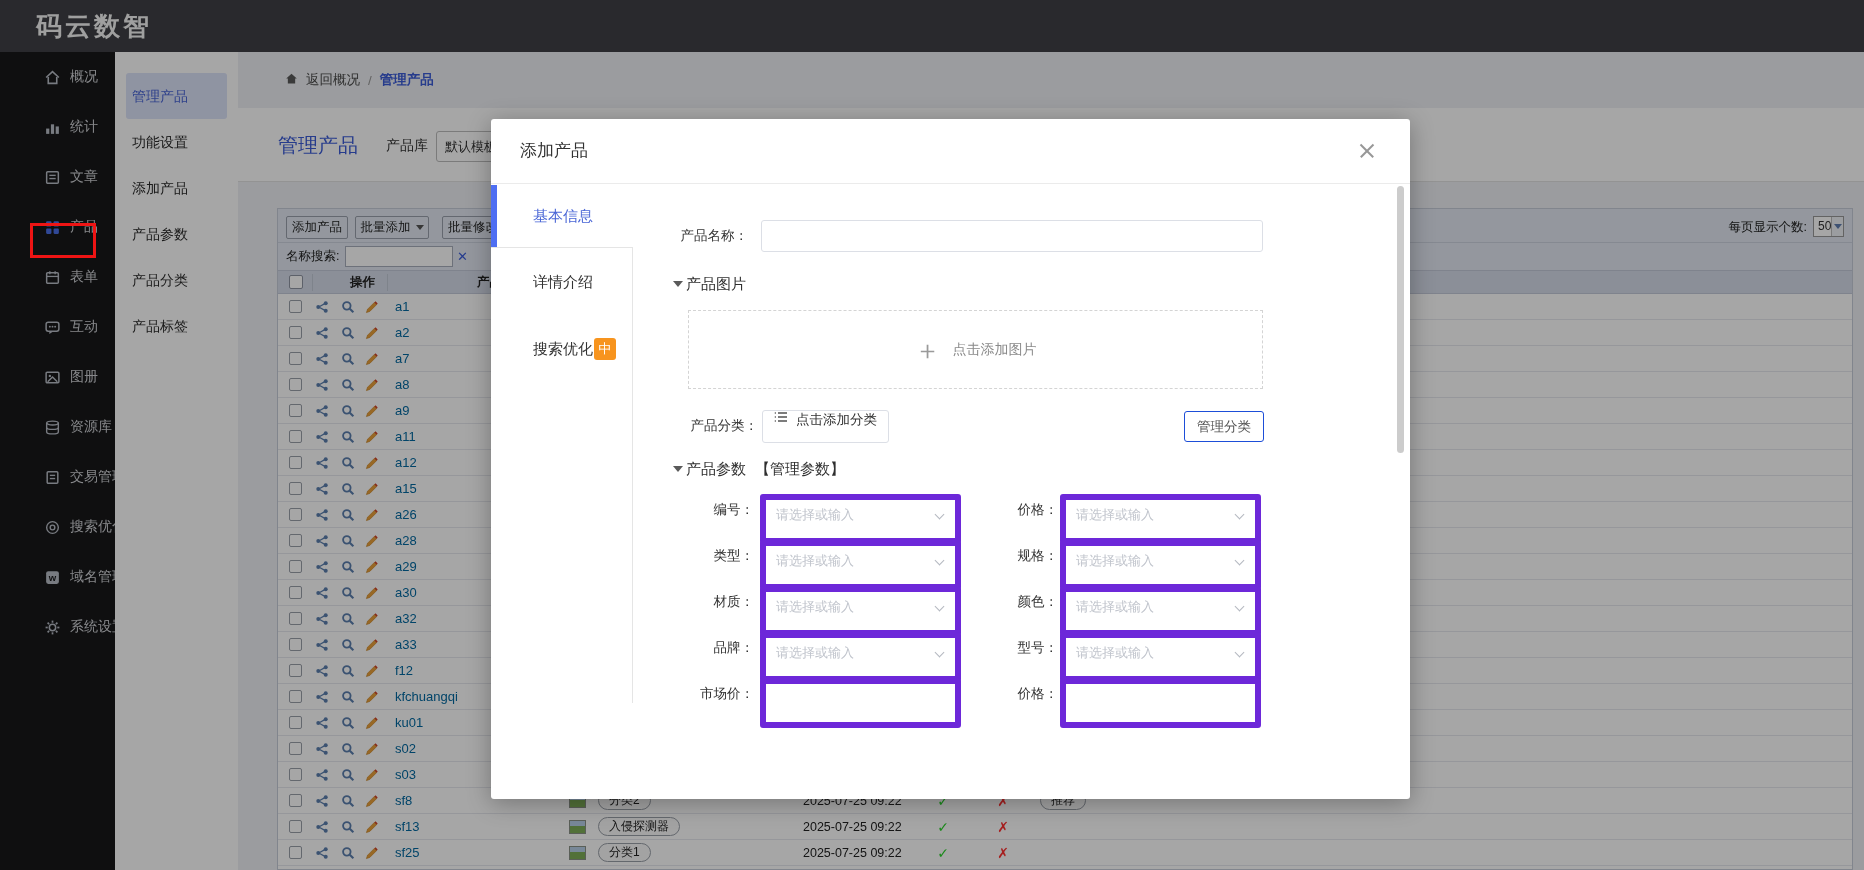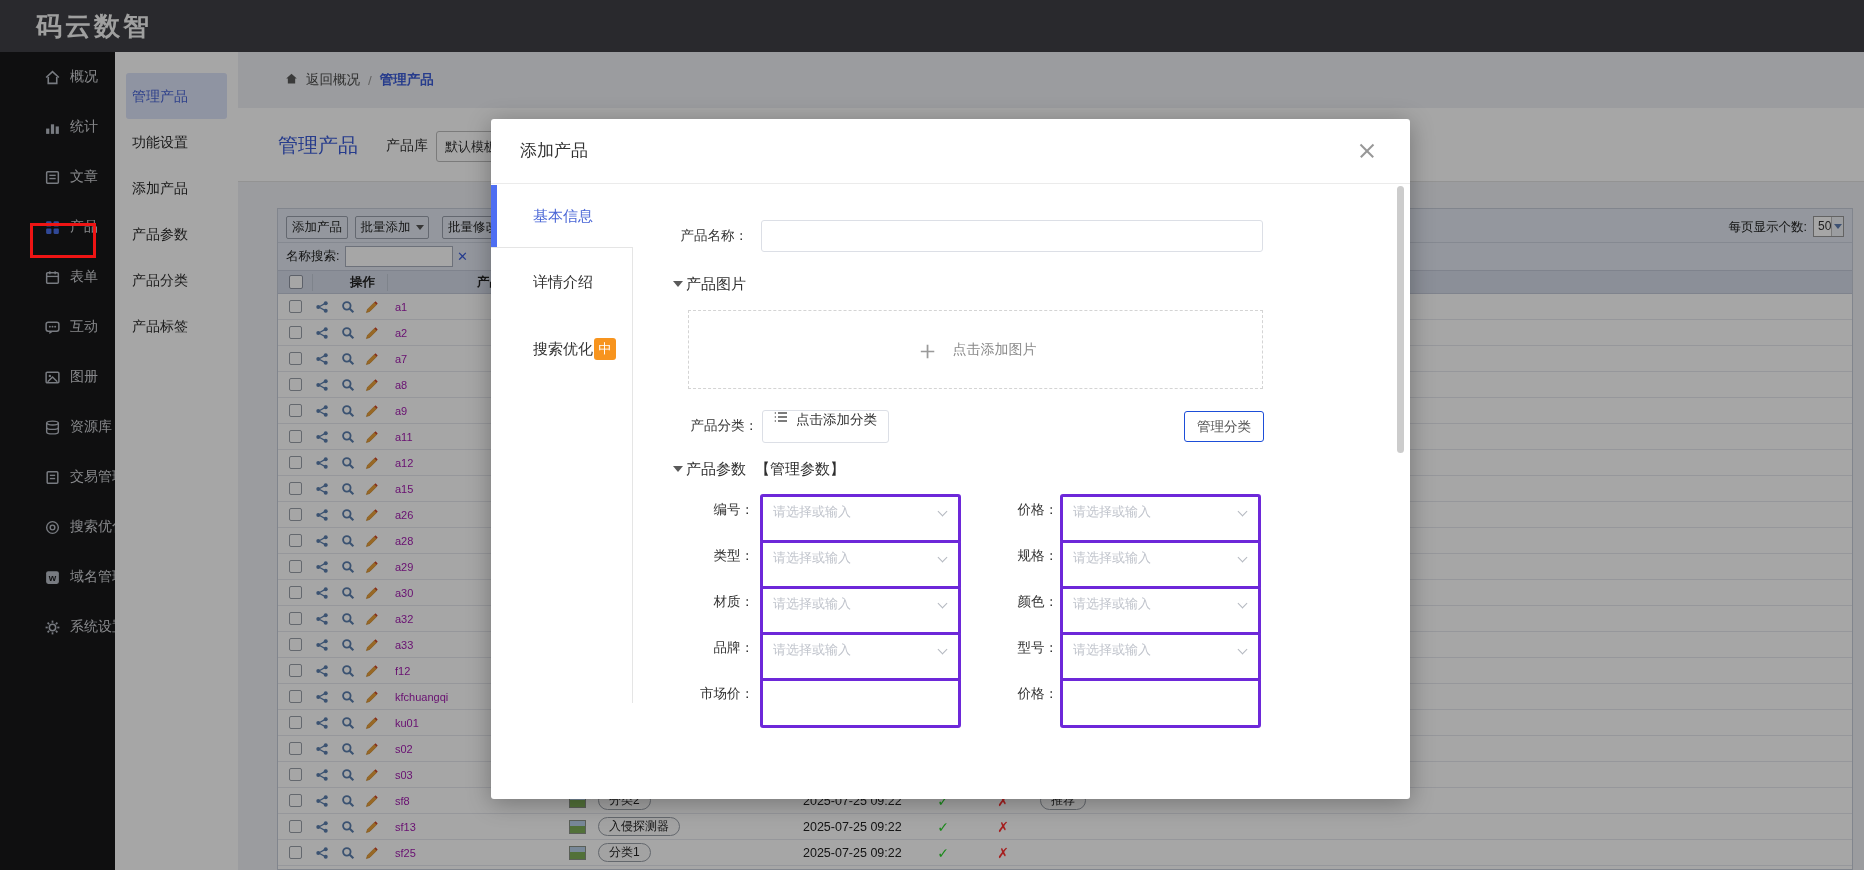--- a/index.html
+++ b/index.html
@@ -53,21 +53,21 @@
   #theadrow { left:0; top:61px; width:1574px; height:24px; background:#d6dcea; border-top:1px solid #c3cad9; border-bottom:1px solid #c3cad9; font-size:12.5px; font-weight:bold; color:#222; }
   #theadrow .colsep { position:absolute; top:3px; width:1px; height:17px; background:#c2c9d6; }
   #th-op { position:absolute; left:57px; top:0; width:55px; text-align:center; line-height:22px; }
   #th-name { position:absolute; left:199px; top:0; line-height:22px; white-space:nowrap; }
   .hd-checkbox { position:absolute; left:11px; top:4px; width:14px; height:14px; background:#fff; border:1px solid #8f96a3; border-radius:2px; }
 
   #rows { left:0; top:85px; width:1574px; height:575px; overflow:hidden; }
   .trow { position:relative; width:100%; height:26px; border-bottom:1px solid #e6e9ef; background:#fff; }
   .trow .cb { position:absolute; left:11px; top:6px; width:13px; height:13px; background:#fff; border:1px solid #9aa0aa; border-radius:2px; }
   .trow .icon-a { position:absolute; top:6px; width:14px; height:14px; }
-  .trow .rname { position:absolute; left:117px; top:0; line-height:26px; font-size:11px; color:#a21caf; }
+  .trow .rname { position:absolute; left:117px; top:0; line-height:26px; font-size:13px; color:#0369a1; }
   .trow .thumb { position:absolute; left:291px; top:6px; width:17px; height:14px; border:1px solid #8a9288; background:linear-gradient(#b9d2ea 0 45%, #7fae58 45% 100%); }
   .pill { position:absolute; top:3px; height:19px; line-height:17px; border:1px solid #9aa0a8; border-radius:10px; background:#fbfbfb; font-size:12px; color:#222; padding:0 10px; white-space:nowrap; }
   .trow .rcat { left:320px; }
   .trow .rdate { position:absolute; left:525px; top:0; line-height:26px; font-size:12.5px; color:#222; }
   .trow .rok { position:absolute; left:655px; width:20px; text-align:center; top:0; line-height:26px; font-size:14px; font-weight:bold; color:#2bd42b; }
   .trow .rno { position:absolute; left:715px; width:20px; text-align:center; top:0; line-height:26px; font-size:14px; font-weight:bold; color:#ff3030; }
   .trow .rbadge { left:762px; }
 
   
   #overlay { left:0; top:0; width:1864px; height:870px; background:rgba(0,0,0,0.35); z-index:10; }
@@ -109,21 +109,21 @@
   #btn-cat-manage { left:693px; top:292px; width:80px; height:31px; border:1px solid #1d4ed8; border-radius:3px; background:#fff; text-align:center; line-height:29px; font-size:13.5px; color:#555; cursor:pointer; }
 
   #sec-param-caret { left:182px; top:347px; }
   #sec-param-title { left:195px; top:335px; }
   #sec-param-manage { left:264px; top:335px; }
 
   #param-rows { left:0; top:375px; width:919px; height:230px; }
   .prow { position:absolute; left:0; width:919px; height:32px; }
   .prow .plabel-l { position:absolute; left:120px; width:143px; text-align:right; font-size:13.5px; color:#333; line-height:32px; }
   .prow .plabel-r { position:absolute; left:460px; width:107px; text-align:right; font-size:13.5px; color:#333; line-height:32px; }
-  .psel { position:absolute; top:0; width:201px; height:50px; border:3px solid #6d28d9; border-radius:3px; background:#fff; }
+  .psel { position:absolute; top:0; width:201px; height:50px; border:6px solid #6d28d9; border-radius:3px; background:#fff; }
   .psel .ph { position:absolute; left:10px; top:0; line-height:30px; font-size:13px; color:#c0c4cc; }
   .psel .chev { position:absolute; right:12px; top:11px; width:7px; height:7px; border-right:1.5px solid #b4b8c0; border-bottom:1.5px solid #b4b8c0; transform:rotate(45deg); }
   .psel.l { left:269px; }
   .psel.r { left:569px; }
 
   #modal-scrollbar { left:906px; top:67px; width:7px; height:267px; background:#cccccc; border-radius:4px; }
 
   #modal-footer { left:0; top:584px; width:919px; height:96px; background:#fff; border-top:1px solid #eef0f2; }
   #btn-save { position:absolute; left:353px; top:31px; width:89px; height:34px; border:1px solid #e3e6ec; border-radius:3px; background:#fff; font-size:14px; color:#c2c6cc; text-align:center; line-height:32px; }
   #btn-cancel { position:absolute; left:478px; top:31px; width:89px; height:34px; border:1px solid #d9d9d9; border-radius:3px; background:#fff; font-size:14px; color:#333; text-align:center; line-height:32px; cursor:pointer; }

